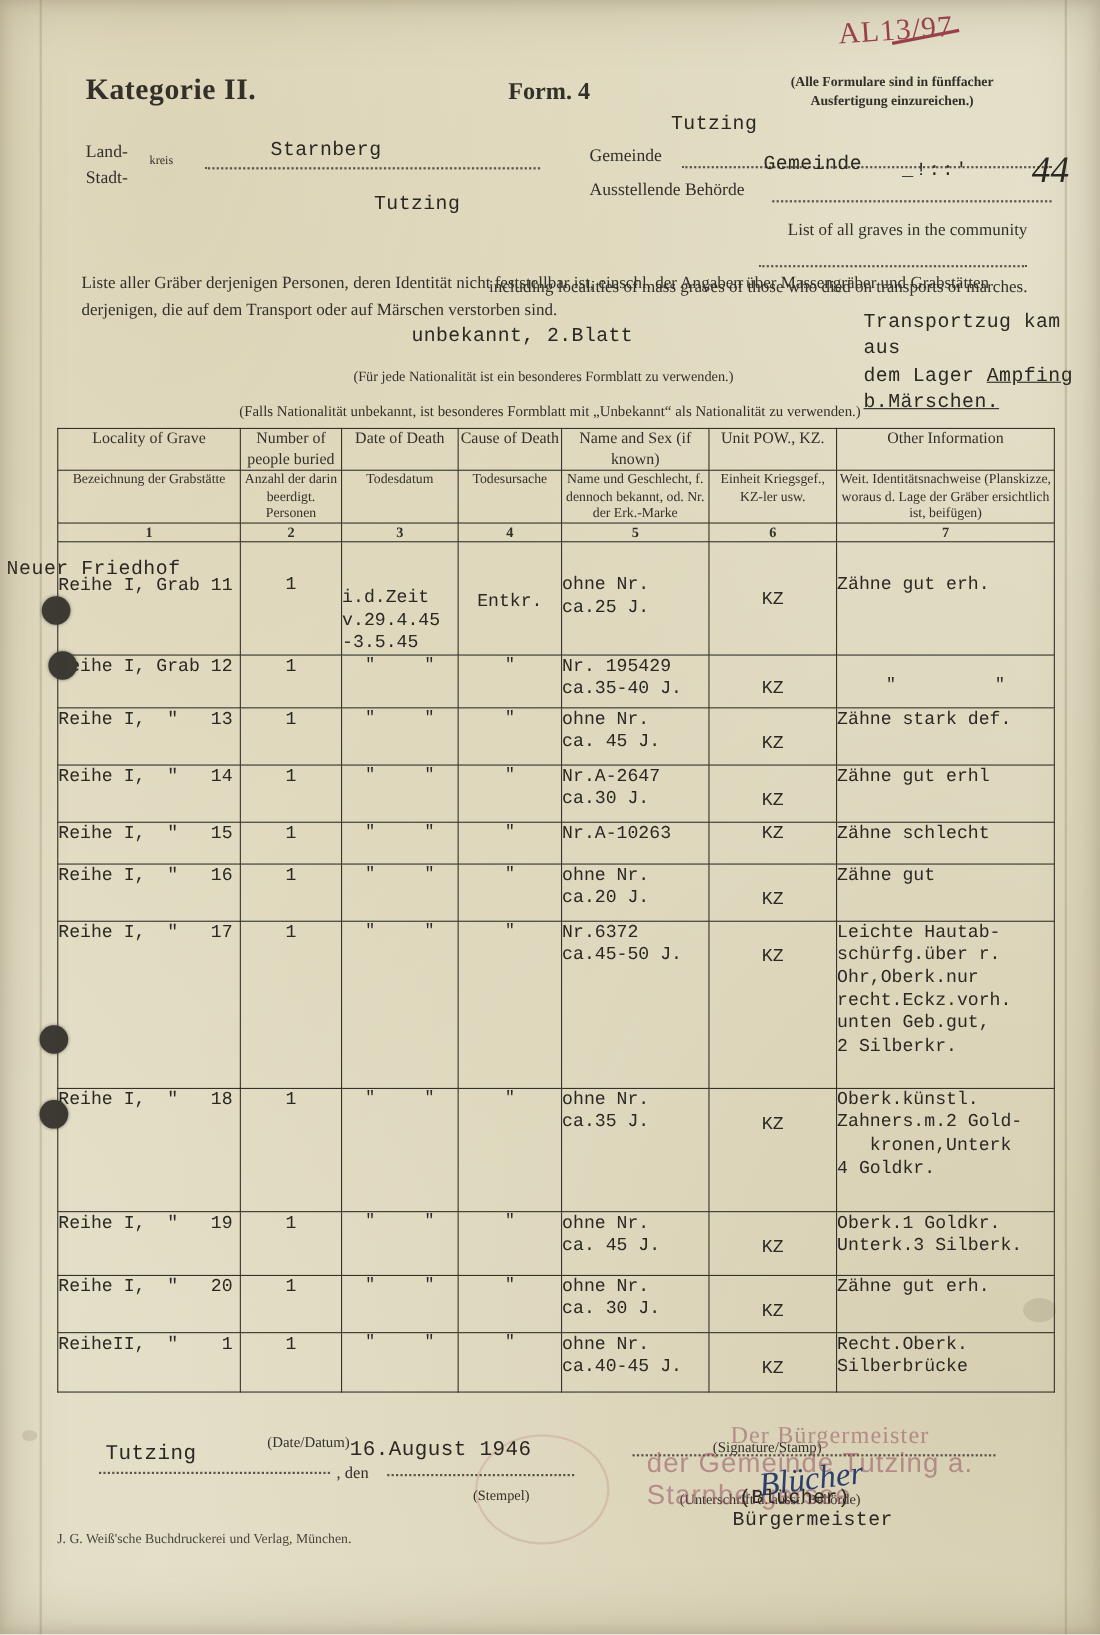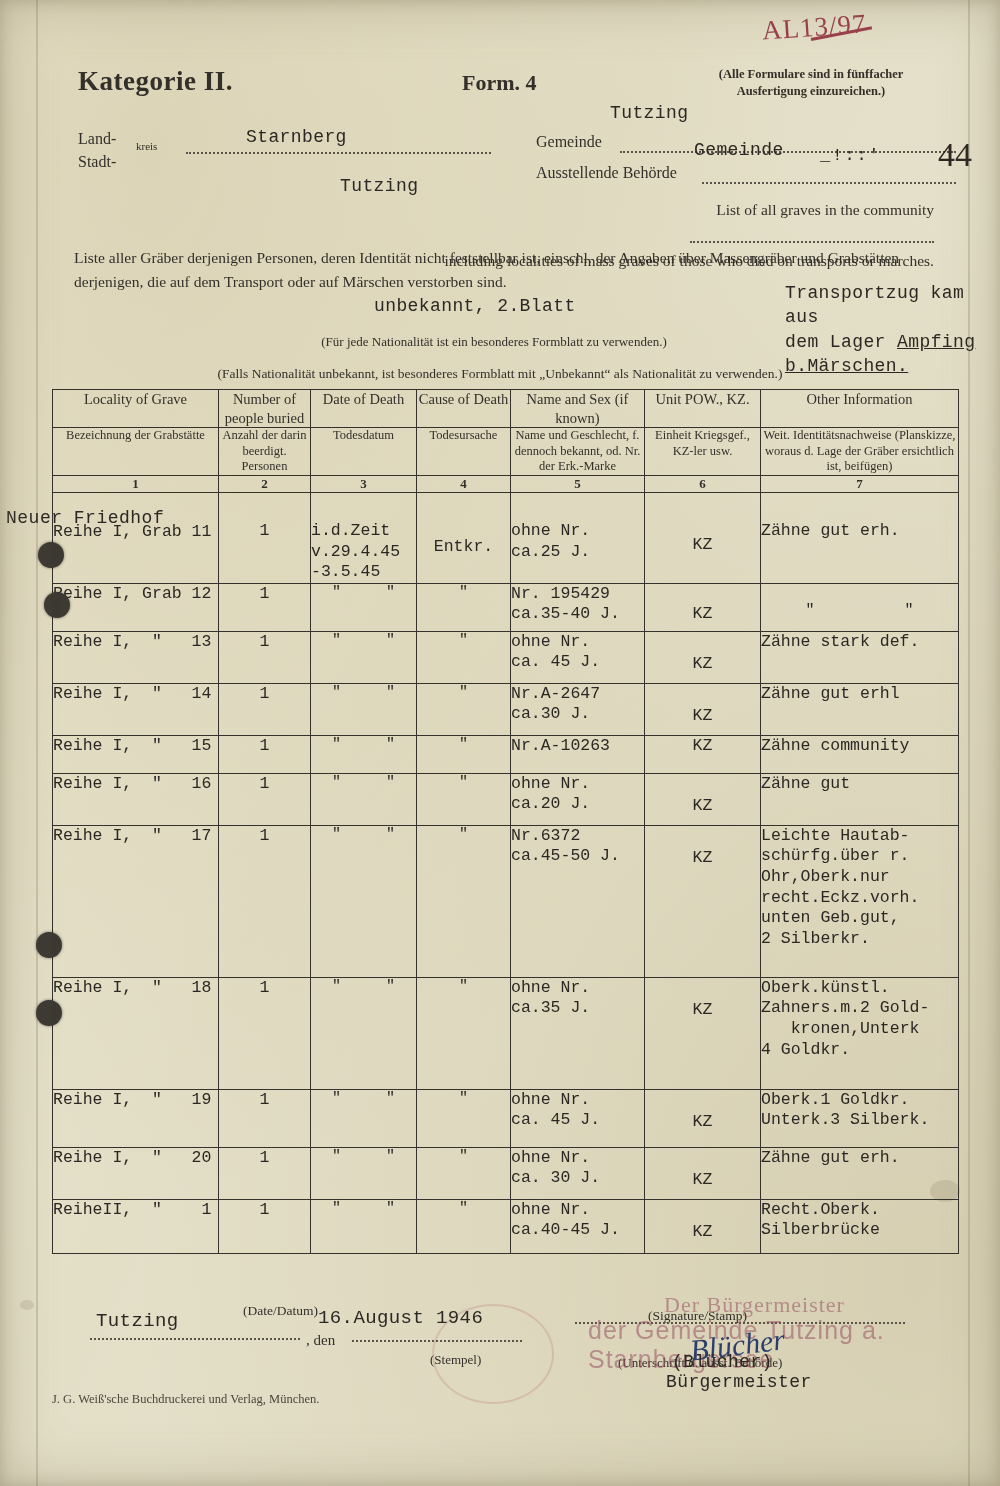--- a/index.html
+++ b/index.html
@@ -181,20 +181,21 @@
     font-size: 17px;
     letter-spacing: 2px;
   }
   .num44 {
     position: absolute;
     left: 938px;
     top: 136px;
     font-family: "Liberation Serif", serif;
     font-size: 34px;
     color: #2b2823;
+    font-style: italic;
   }
 
   
   .graves-en {
     position: absolute;
     left: 74px;
     top: 198px;
     width: 860px;
     font-size: 15.5px;
     line-height: 1.5;
@@ -601,21 +602,21 @@
           <th class="hd-num">4</th>
           <th class="hd-num">5</th>
           <th class="hd-num">6</th>
           <th class="hd-num">7</th>
         </tr>
       </thead>
       <tbody>
         <tr style="height:72px;">
           <td class="cell c-left" style="padding-top:29px;">Reihe I, Grab 11</td>
           <td class="cell c-center" style="padding-top:28px;">1</td>
-          <td class="cell c-left" style="padding-top:28px;">i.d.Zeit
+          <td class="cell c-left" style="padding-top:40px;">i.d.Zeit
 v.29.4.45
 -3.5.45</td>
           <td class="cell c-center" style="padding-top:44px;">Entkr.</td>
           <td class="cell c-left" style="padding-top:28px;">ohne Nr.
 ca.25 J.</td>
           <td class="cell c-center" style="padding-top:42px;">KZ</td>
           <td class="cell c-left" style="padding-top:28px;">Zähne gut erh.</td>
         </tr>
         <tr style="height:48px;">
           <td class="cell c-left">Reihe I, Grab 12</td>
@@ -647,21 +648,21 @@
           <td class="cell c-center" style="padding-top:22px;">KZ</td>
           <td class="cell c-left">Zähne gut erhl</td>
         </tr>
         <tr style="height:38px;">
           <td class="cell c-left">Reihe I,  "   15</td>
           <td class="cell c-center">1</td>
           <td class="cell c-center ditto">"     "</td>
           <td class="cell c-center ditto">"</td>
           <td class="cell c-left">Nr.A-10263</td>
           <td class="cell c-center">KZ</td>
-          <td class="cell c-left">Zähne community</td>
+          <td class="cell c-left">Zähne schlecht</td>
         </tr>
         <tr style="height:52px;">
           <td class="cell c-left">Reihe I,  "   16</td>
           <td class="cell c-center">1</td>
           <td class="cell c-center ditto">"     "</td>
           <td class="cell c-center ditto">"</td>
           <td class="cell c-left">ohne Nr.
 ca.20 J.</td>
           <td class="cell c-center" style="padding-top:22px;">KZ</td>
           <td class="cell c-left">Zähne gut</td>

